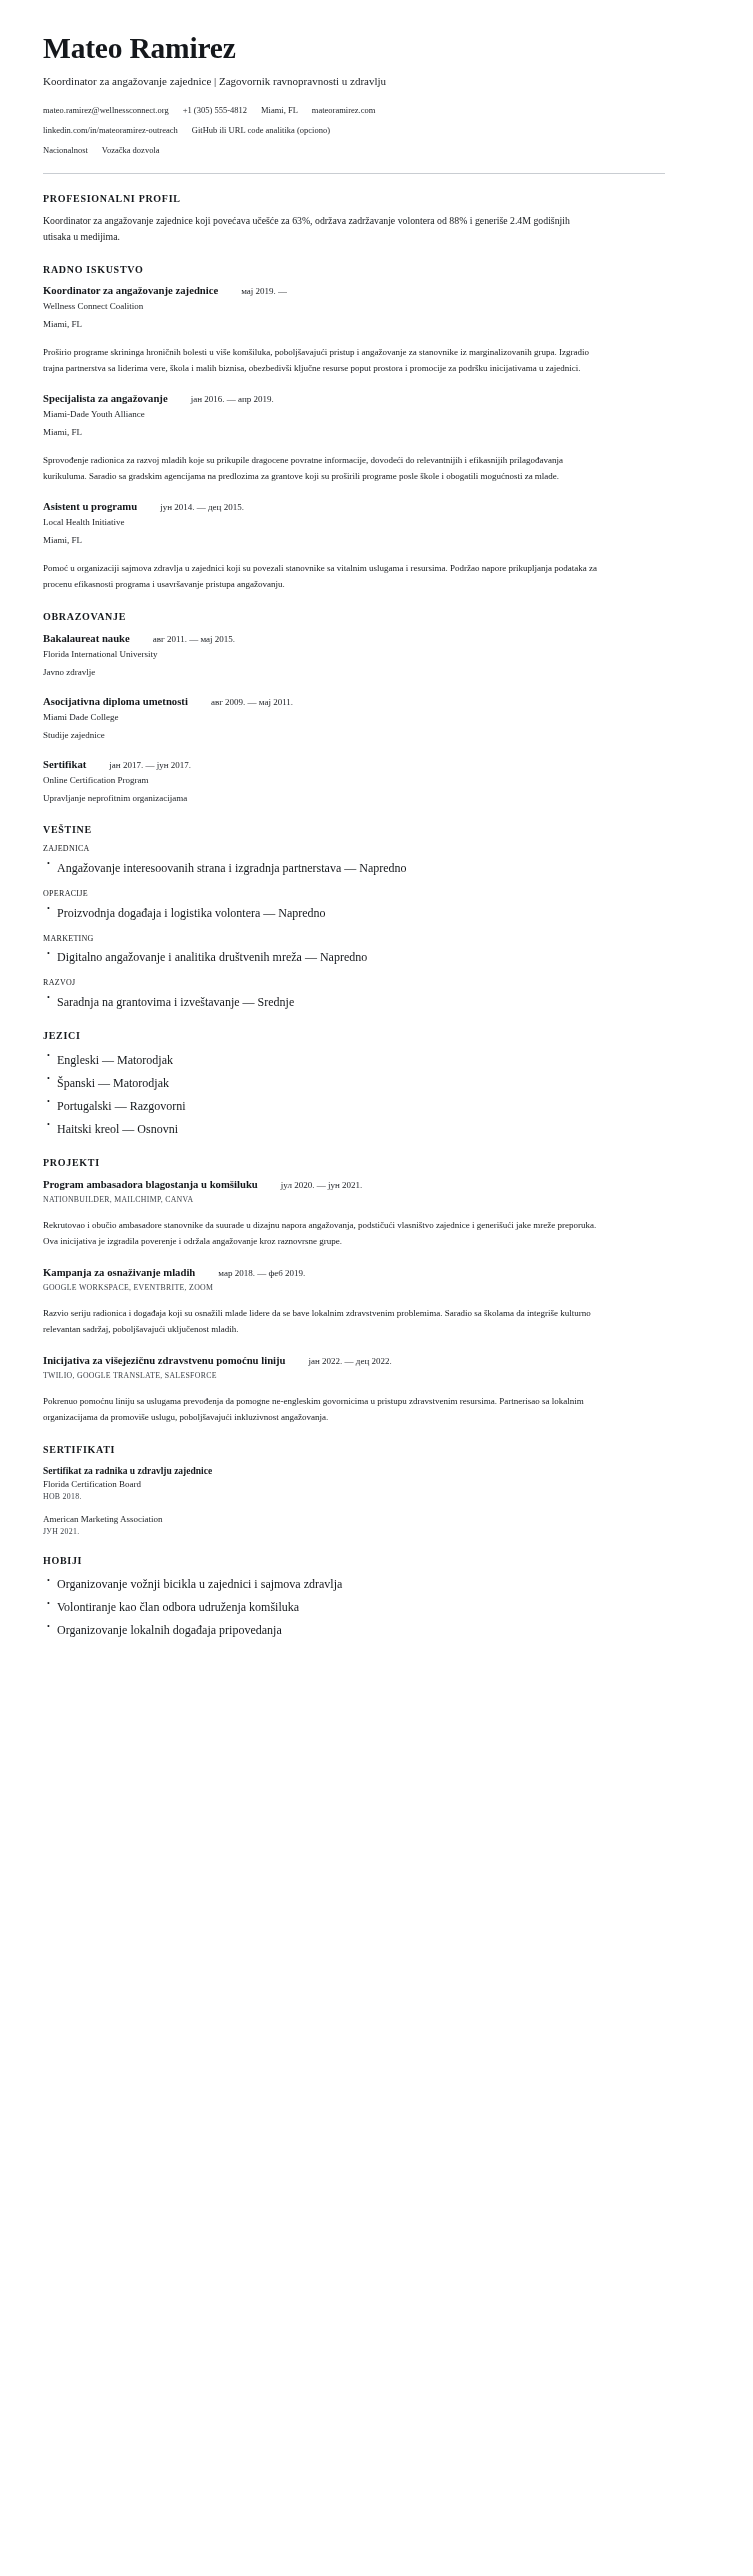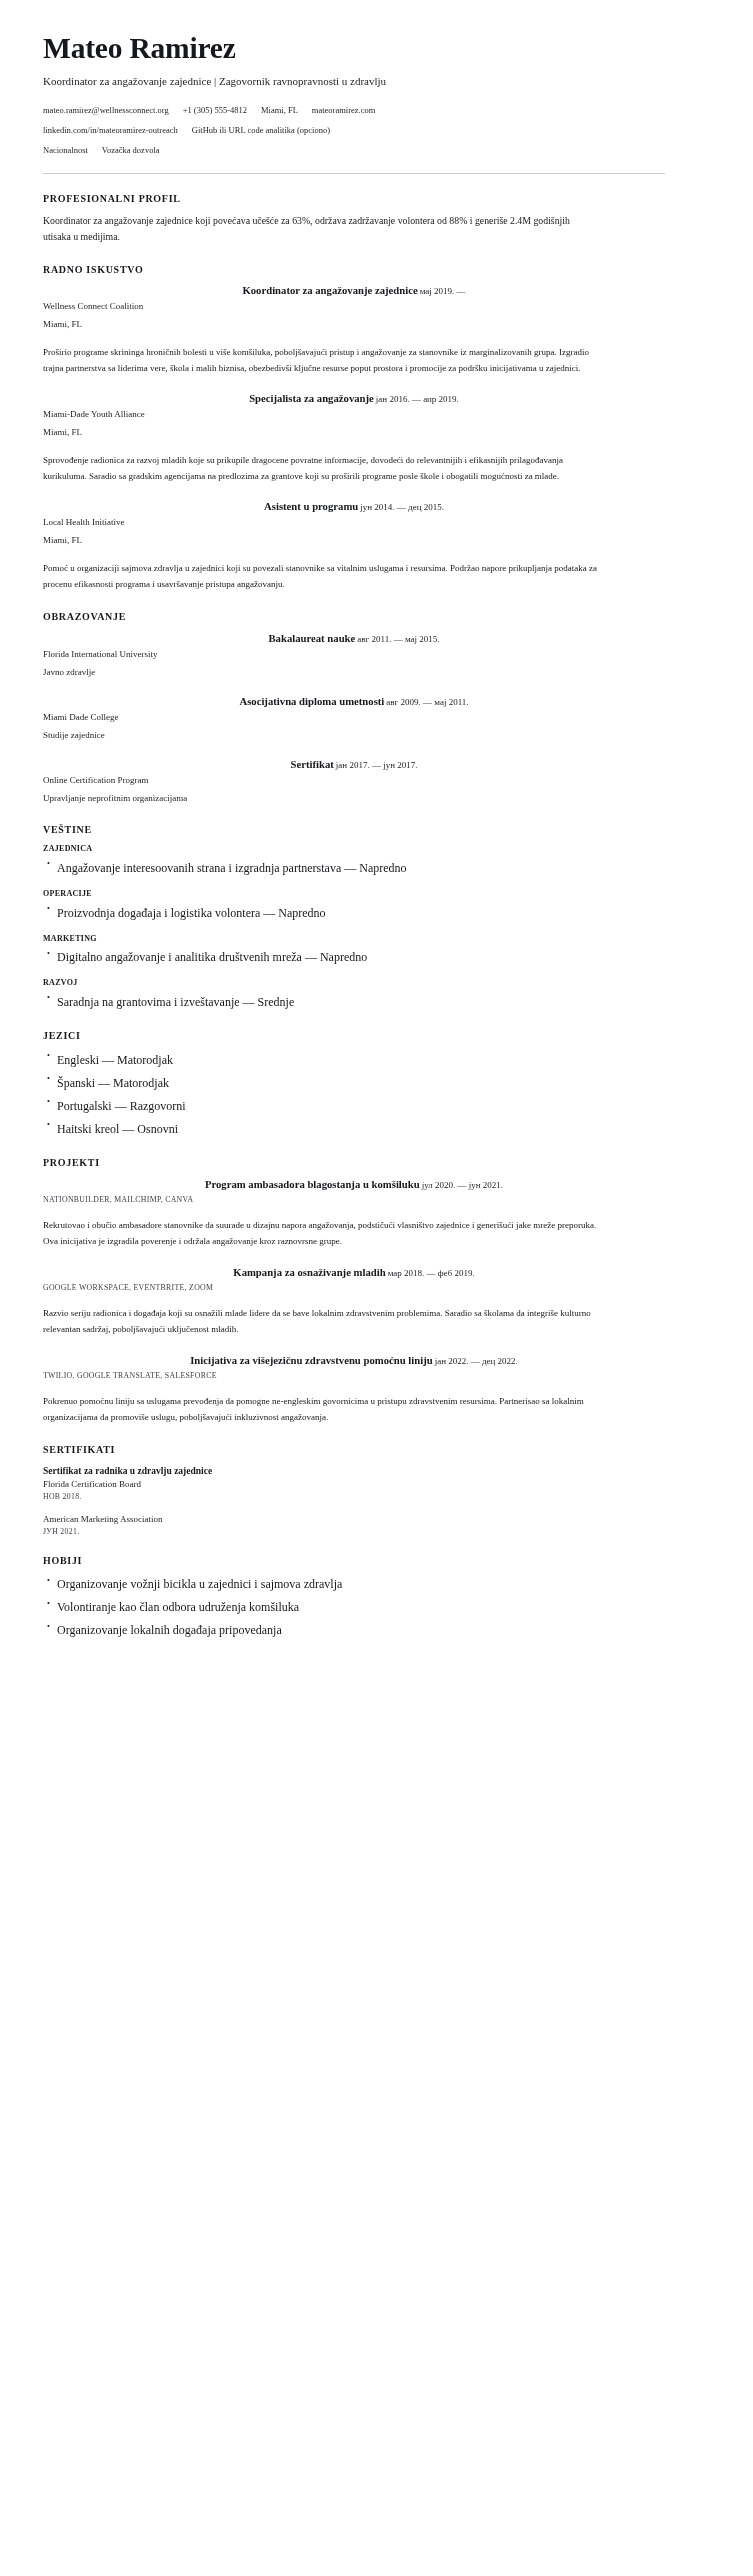--- a/index.html
+++ b/index.html
@@ -68,22 +68,22 @@
     margin: 0;
     max-width: 553px;
   }
 
   
   .entry { margin-bottom: 16.3px; }
   .entry:last-child { margin-bottom: 0; }
   .entry-head {
     display: flex;
     align-items: baseline;
-    justify-content: center;
-    gap: 2px;
+    justify-content: flex-start;
+    gap: 23px;
   }
   .entry-title {
     font-size: 10.7px;
     font-weight: 700;
     line-height: 1.3;
     margin: 0;
   }
   .entry-dates {
     font-size: 9px;
     font-weight: 400;
@@ -115,21 +115,21 @@
     line-height: 1.72;
     margin: 14px 0 0 0;
     max-width: 565px;
   }
 
   
   .skill-group { margin-bottom: 11.3px; }
   .skill-group:last-child { margin-bottom: 0; }
   .skill-group-title {
     font-size: 8px;
-    font-weight: 700;
+    font-weight: 400;
     letter-spacing: 0.3px;
     text-transform: uppercase;
     margin: 0 0 5.7px 0;
   }
   ul.bullets {
     margin: 0;
     padding: 0 0 0 14px;
     list-style: none;
   }
   ul.bullets li {

